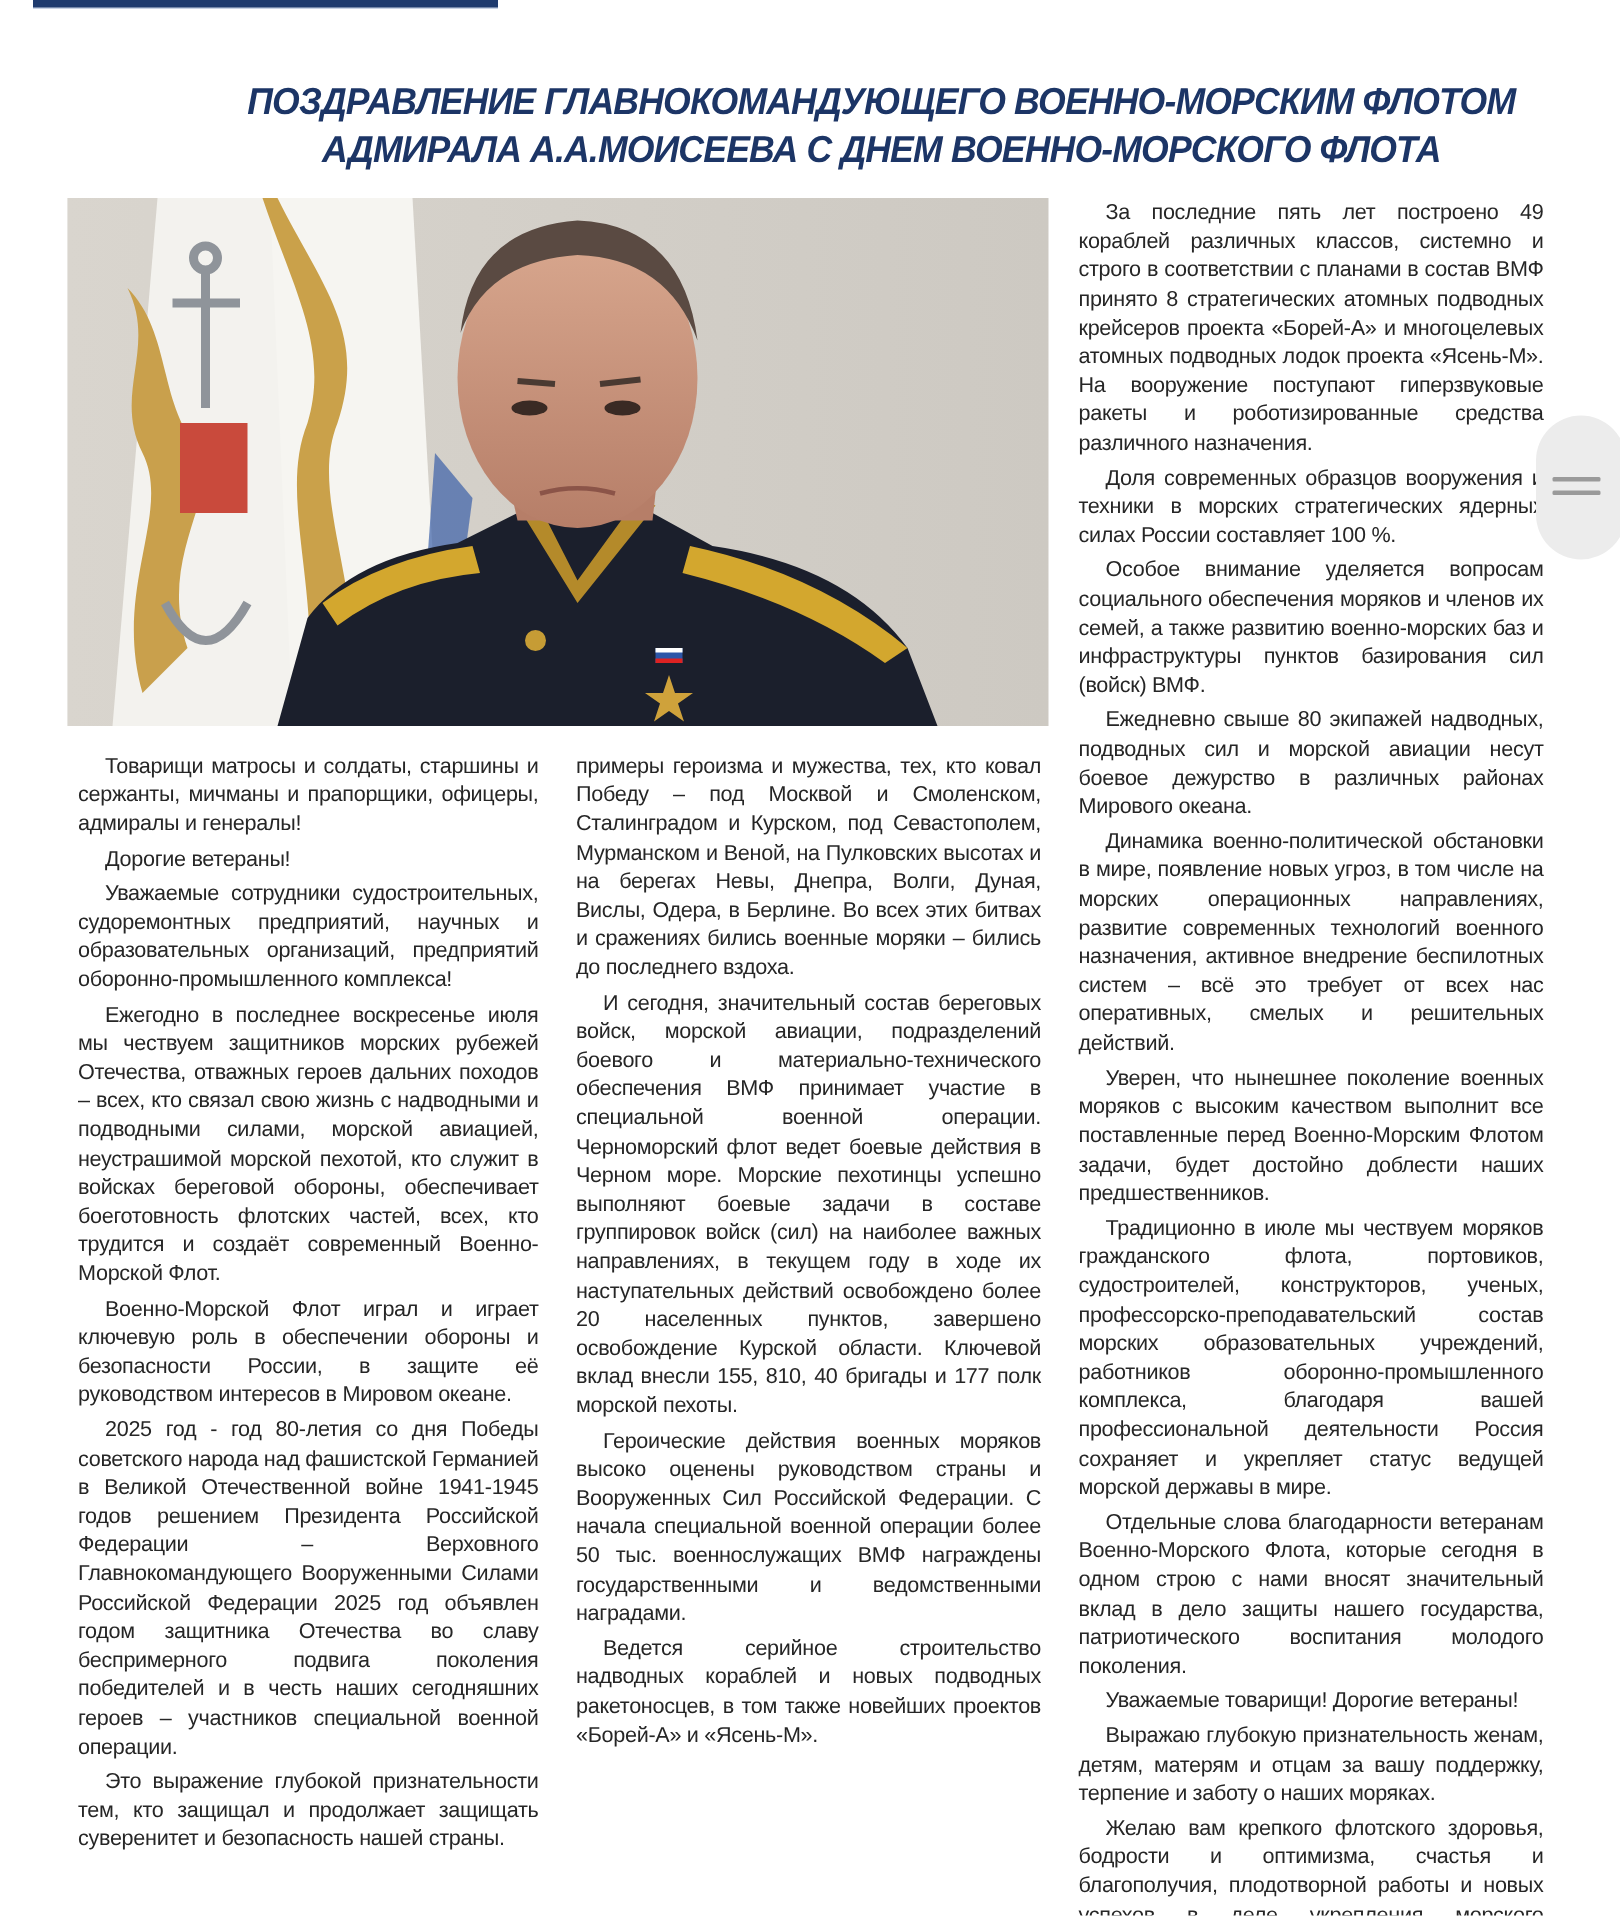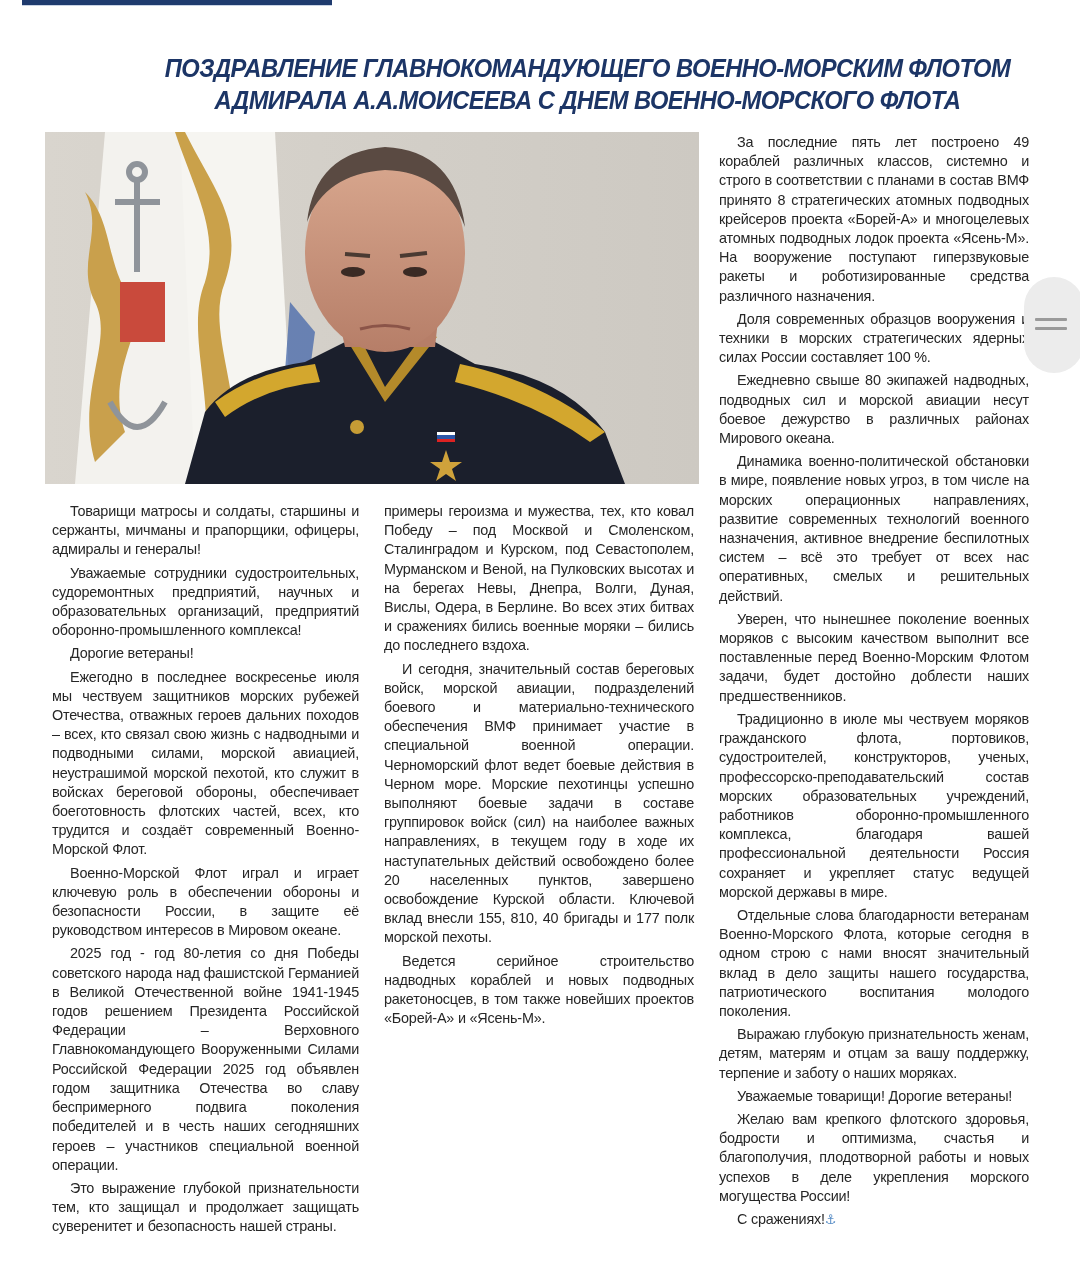--- a/index.html
+++ b/index.html
@@ -71,44 +71,46 @@
     <ellipse cx="308" cy="140" rx="12" ry="5" fill="#3a2a24"></ellipse>
     <ellipse cx="370" cy="140" rx="12" ry="5" fill="#3a2a24"></ellipse>
     <path d="M300 122 L325 124" stroke="#4a3a32" stroke-width="4"></path>
     <path d="M355 124 L382 121" stroke="#4a3a32" stroke-width="4"></path>
     <path d="M315 197 Q340 190 365 197" stroke="#8b5448" stroke-width="3" fill="none"></path>
   </svg>
 </div>
 
 <div class="col c1">
   <p>Товарищи матросы и солдаты, старшины и сержанты, мичманы и прапорщики, офицеры, адмиралы и генералы!</p>
+  <p>Дорогие ветераны!</p>
   <p>Уважаемые сотрудники судостроительных, судоремонтных предприятий, научных и образовательных организаций, предприятий оборонно-промышленного комплекса!</p>
-  <p>Дорогие ветераны!</p>
   <p>Ежегодно в последнее воскресенье июля мы чествуем защитников морских рубежей Отечества, отважных героев дальних походов – всех, кто связал свою жизнь с надводными и подводными силами, морской авиацией, неустрашимой морской пехотой, кто служит в войсках береговой обороны, обеспечивает боеготовность флотских частей, всех, кто трудится и создаёт современный Военно-Морской Флот.</p>
   <p>Военно-Морской Флот играл и играет ключевую роль в обеспечении обороны и безопасности России, в защите её руководством интересов в Мировом океане.</p>
   <p>2025 год - год 80-летия со дня Победы советского народа над фашистской Германией в Великой Отечественной войне 1941-1945 годов решением Президента Российской Федерации – Верховного Главнокомандующего Вооруженными Силами Российской Федерации 2025 год объявлен годом защитника Отечества во славу беспримерного подвига поколения победителей и в честь наших сегодняшних героев – участников специальной военной операции.</p>
   <p>Это выражение глубокой признательности тем, кто защищал и продолжает защищать суверенитет и безопасность нашей страны.</p>
 </div>
 
 <div class="col c2">
   <p style="text-indent:0">примеры героизма и мужества, тех, кто ковал Победу – под Москвой и Смоленском, Сталинградом и Курском, под Севастополем, Мурманском и Веной, на Пулковских высотах и на берегах Невы, Днепра, Волги, Дуная, Вислы, Одера, в Берлине. Во всех этих битвах и сражениях бились военные моряки – бились до последнего вздоха.</p>
   <p>И сегодня, значительный состав береговых войск, морской авиации, подразделений боевого и материально-технического обеспечения ВМФ принимает участие в специальной военной операции. Черноморский флот ведет боевые действия в Черном море. Морские пехотинцы успешно выполняют боевые задачи в составе группировок войск (сил) на наиболее важных направлениях, в текущем году в ходе их наступательных действий освобождено более 20 населенных пунктов, завершено освобождение Курской области. Ключевой вклад внесли 155, 810, 40 бригады и 177 полк морской пехоты.</p>
+  <p>Героические действия военных моряков высоко оценены руководством страны и Вооруженных Сил Российской Федерации. С начала специальной военной операции более 50 тыс. военнослужащих ВМФ награждены государственными и ведомственными наградами.</p>
   <p>Ведется серийное строительство надводных кораблей и новых подводных ракетоносцев, в том также новейших проектов «Борей-А» и «Ясень-М».</p>
 </div>
 
 <div class="col c3">
   <p>За последние пять лет построено 49 кораблей различных классов, системно и строго в соответствии с планами в состав ВМФ принято 8 стратегических атомных подводных крейсеров проекта «Борей-А» и многоцелевых атомных подводных лодок проекта «Ясень-М». На вооружение поступают гиперзвуковые ракеты и роботизированные средства различного назначения.</p>
   <p>Доля современных образцов вооружения и техники в морских стратегических ядерных силах России составляет 100 %.</p>
+  <p>Особое внимание уделяется вопросам социального обеспечения моряков и членов их семей, а также развитию военно-морских баз и инфраструктуры пунктов базирования сил (войск) ВМФ.</p>
   <p>Ежедневно свыше 80 экипажей надводных, подводных сил и морской авиации несут боевое дежурство в различных районах Мирового океана.</p>
   <p>Динамика военно-политической обстановки в мире, появление новых угроз, в том числе на морских операционных направлениях, развитие современных технологий военного назначения, активное внедрение беспилотных систем – всё это требует от всех нас оперативных, смелых и решительных действий.</p>
   <p>Уверен, что нынешнее поколение военных моряков с высоким качеством выполнит все поставленные перед Военно-Морским Флотом задачи, будет достойно доблести наших предшественников.</p>
   <p>Традиционно в июле мы чествуем моряков гражданского флота, портовиков, судостроителей, конструкторов, ученых, профессорско-преподавательский состав морских образовательных учреждений, работников оборонно-промышленного комплекса, благодаря вашей профессиональной деятельности Россия сохраняет и укрепляет статус ведущей морской державы в мире.</p>
   <p>Отдельные слова благодарности ветеранам Военно-Морского Флота, которые сегодня в одном строю с нами вносят значительный вклад в дело защиты нашего государства, патриотического воспитания молодого поколения.</p>
+  <p>Уважаемые товарищи! Дорогие ветераны!</p>
   <p>Выражаю глубокую признательность женам, детям, матерям и отцам за вашу поддержку, терпение и заботу о наших моряках.</p>
-  <p>Уважаемые товарищи! Дорогие ветераны!</p>
   <p>Желаю вам крепкого флотского здоровья, бодрости и оптимизма, счастья и благополучия, плодотворной работы и новых успехов в деле укрепления морского могущества России!</p>
   <p>
     <span>С сражениях!</span><span class="anchor">⚓</span>
   </p>
 </div>
 
 <div class="float-handle">
   <span style="top:41px"></span>
   <span style="top:50px"></span>
 </div>

